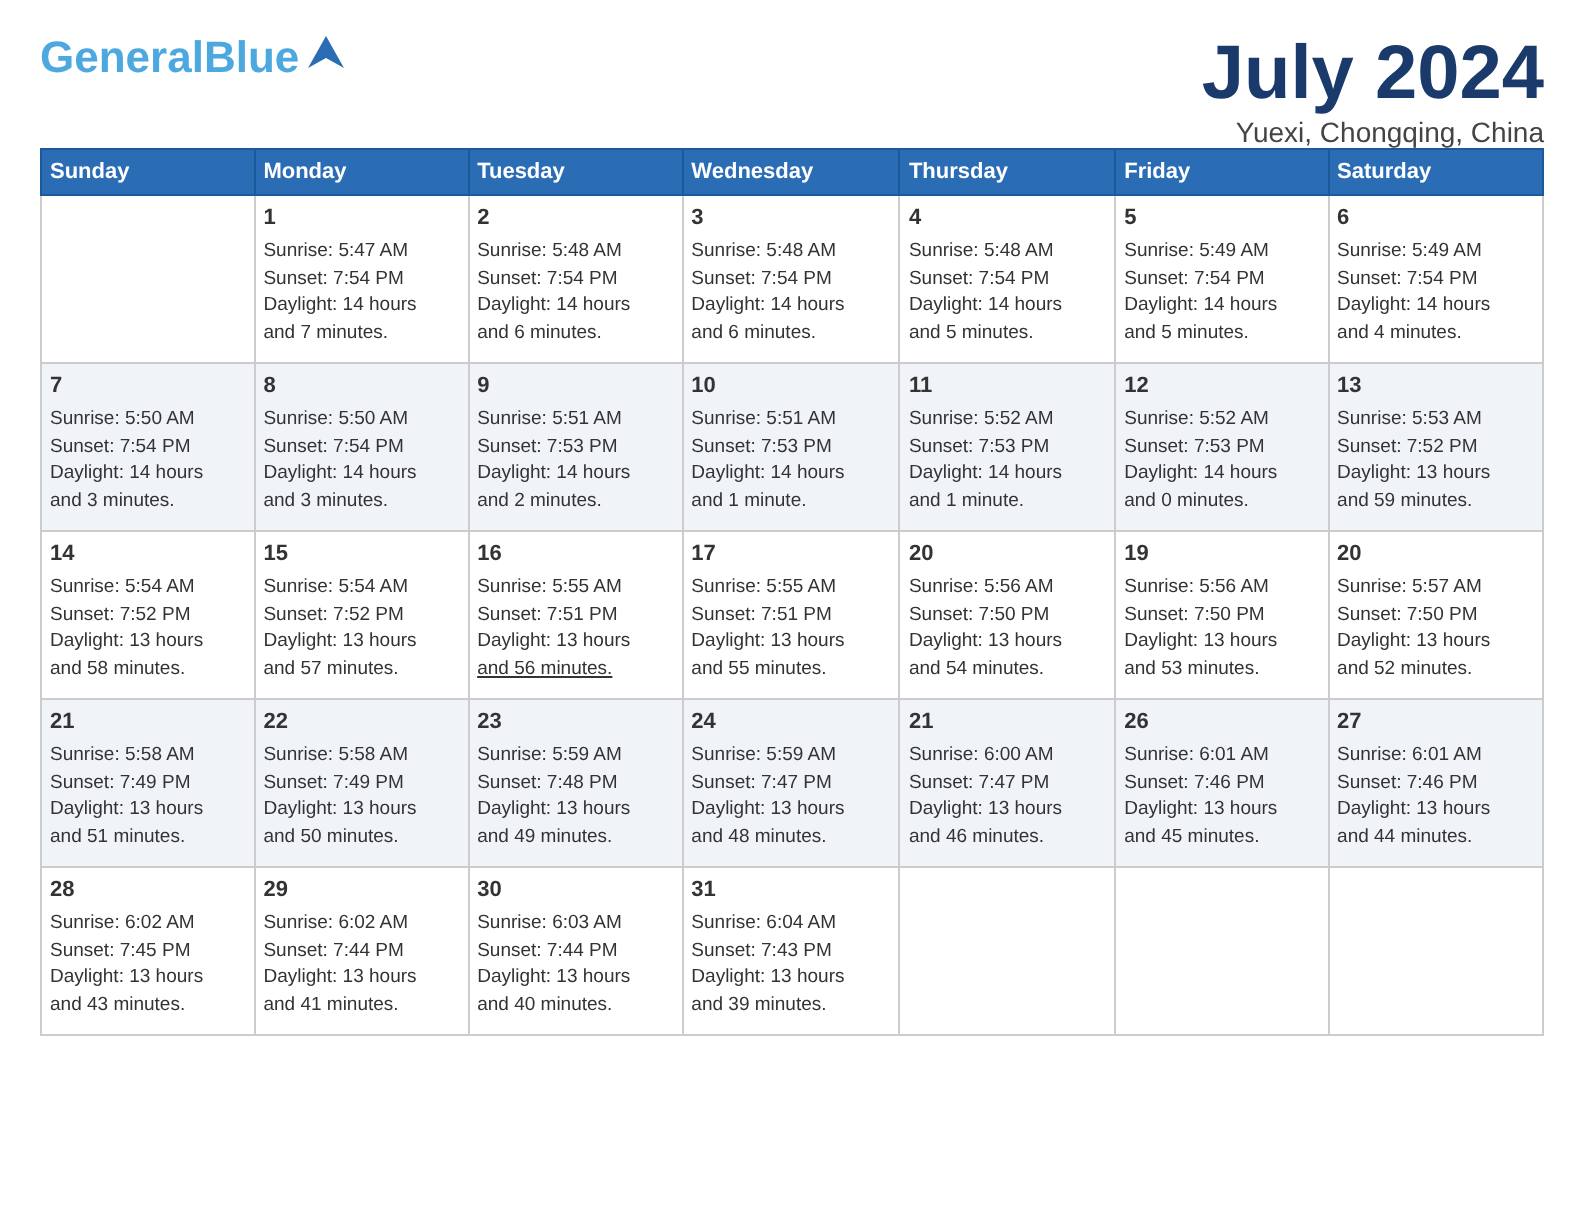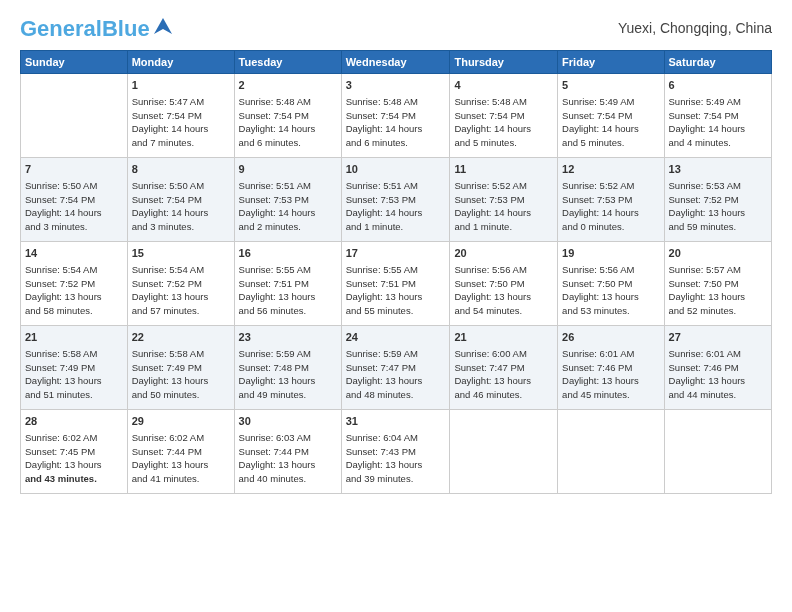--- a/index.html
+++ b/index.html
@@ -11,21 +11,20 @@
       overflow: hidden;
     }
     .page {
       width: 792px;
       padding: 18px 20px 10px 20px;
     }
     .header {
       display: flex;
       justify-content: space-between;
       align-items: flex-start;
-      margin-bottom: 10px;
     }
     .logo {
       display: flex;
       flex-direction: column;
       align-items: flex-start;
     }
     .logo-text {
       font-size: 22px;
       font-weight: bold;
       color: #1a3a6b;
@@ -98,20 +97,21 @@
       <div style="display:flex; align-items:center;">
         <span class="logo-text">
           <span>General</span><span style="color:#4ea8e0">Blue</span>
         </span>
         <svg width="22" height="22" viewBox="0 0 22 22" style="margin-left:2px; margin-top:-4px;">
           <polygon points="11,2 20,18 11,13 2,18" fill="#2a6db5"></polygon>
         </svg>
       </div>
     </div>
     <div class="title-block">
+      <div class="month-title">July 2024</div>
       <div class="subtitle">Yuexi, Chongqing, China</div>
     </div>
   </div>
 
   <table>
     <thead>
       <tr>
         <th>Sunday</th>
         <th>Monday</th>
         <th>Tuesday</th>
@@ -231,21 +231,21 @@
             <span style="display: block;">Sunrise: 5:54 AM</span>
             <span style="display: block;">Sunset: 7:52 PM</span>
             <span style="display: block;">Daylight: 13 hours</span>
             <span style="display: block;">and 57 minutes.</span>
           </td>
           <td>
             <span class="day-num">16</span>
             <span style="display: block;">Sunrise: 5:55 AM</span>
             <span style="display: block;">Sunset: 7:51 PM</span>
             <span style="display: block;">Daylight: 13 hours</span>
-            <span style="display: block;">and 56 minutes.</span>
+            <span style="display: block; text-decoration: underline;">and 56 minutes.</span>
           </td>
           <td>
             <span class="day-num">17</span>
             <span style="display: block;">Sunrise: 5:55 AM</span>
             <span style="display: block;">Sunset: 7:51 PM</span>
             <span style="display: block;">Daylight: 13 hours</span>
             <span style="display: block;">and 55 minutes.</span>
           </td>
           <td>
             <span class="day-num">20</span>
@@ -319,21 +319,21 @@
             <span style="display: block;">Daylight: 13 hours</span>
             <span style="display: block;">and 44 minutes.</span>
           </td>
         </tr>
         <tr>
           <td>
             <span class="day-num">28</span>
             <span style="display: block;">Sunrise: 6:02 AM</span>
             <span style="display: block;">Sunset: 7:45 PM</span>
             <span style="display: block;">Daylight: 13 hours</span>
-            <span style="display: block; font-weight: bold;">and 43 minutes.</span>
+            <span style="display: block;">and 43 minutes.</span>
           </td>
           <td>
             <span class="day-num">29</span>
             <span style="display: block;">Sunrise: 6:02 AM</span>
             <span style="display: block;">Sunset: 7:44 PM</span>
             <span style="display: block;">Daylight: 13 hours</span>
             <span style="display: block;">and 41 minutes.</span>
           </td>
           <td>
             <span class="day-num">30</span>

